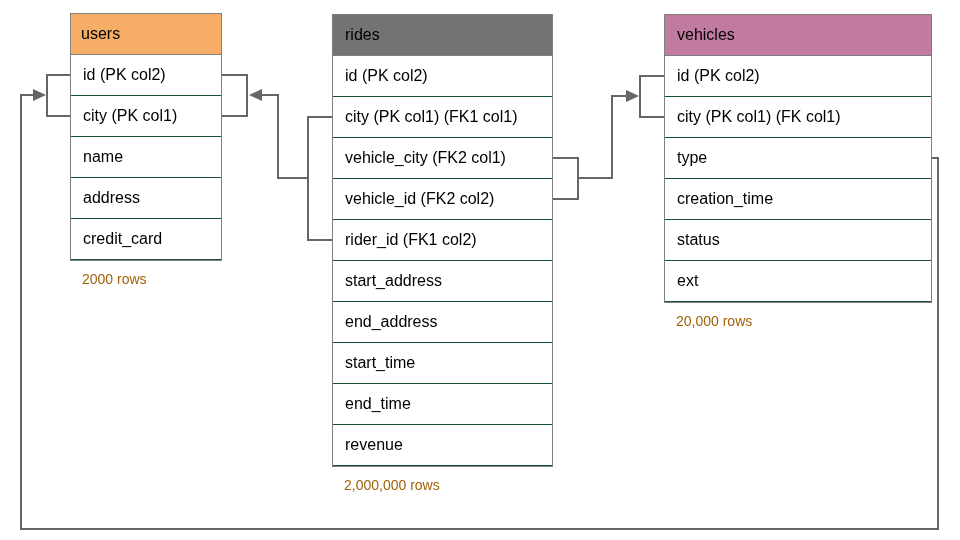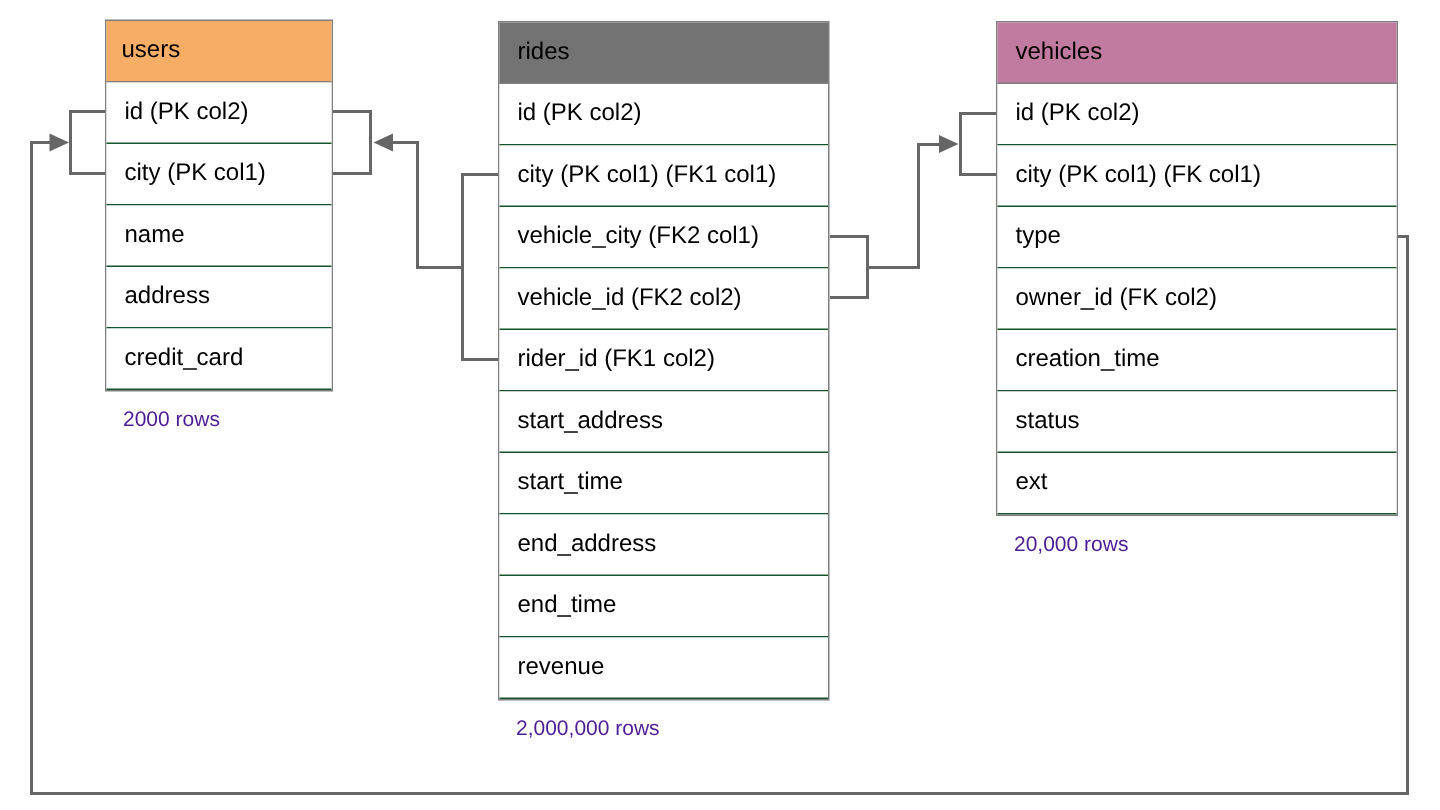--- a/index.html
+++ b/index.html
@@ -63,21 +63,21 @@
     white-space: nowrap;
     overflow: hidden;
   }
   .trow:last-of-type { border-bottom: none; }
   .tfoot {
     position: absolute;
     top: 100%;
     left: 11px;
     margin-top: 11px;
     font-size: 14px;
-    color: #4c1d95;
+    color: #a16207;
     white-space: nowrap;
   }
   #table-users    { left: 70px;  top: 13px; width: 152px; }
   #table-rides    { left: 332px; top: 14px; width: 221px; }
   #table-vehicles { left: 664px; top: 14px; width: 268px; }
 </style>
 </head>
 <body>
 
 <div class="canvas">
@@ -117,32 +117,31 @@
   </div>
 
   <div class="db-table" id="table-rides">
     <div class="thead" style="background: #737373;">rides</div>
     <div class="trow">id (PK col2)</div>
     <div class="trow">city (PK col1) (FK1 col1)</div>
     <div class="trow">vehicle_city (FK2 col1)</div>
     <div class="trow">vehicle_id (FK2 col2)</div>
     <div class="trow">rider_id (FK1 col2)</div>
     <div class="trow">start_address</div>
+    <div class="trow">end_address</div>
     <div class="trow">start_time</div>
-    <div class="trow">end_address</div>
     <div class="trow">end_time</div>
     <div class="trow">revenue</div>
     <div class="tfoot">2,000,000 rows</div>
   </div>
 
   <div class="db-table" id="table-vehicles">
     <div class="thead" style="background: rgb(194, 123, 160);">vehicles</div>
     <div class="trow">id (PK col2)</div>
     <div class="trow">city (PK col1) (FK col1)</div>
     <div class="trow">type</div>
-    <div class="trow">owner_id (FK col2)</div>
     <div class="trow">creation_time</div>
     <div class="trow">status</div>
     <div class="trow">ext</div>
     <div class="tfoot">20,000 rows</div>
   </div>
 
 </div>
 
 </body></html>

